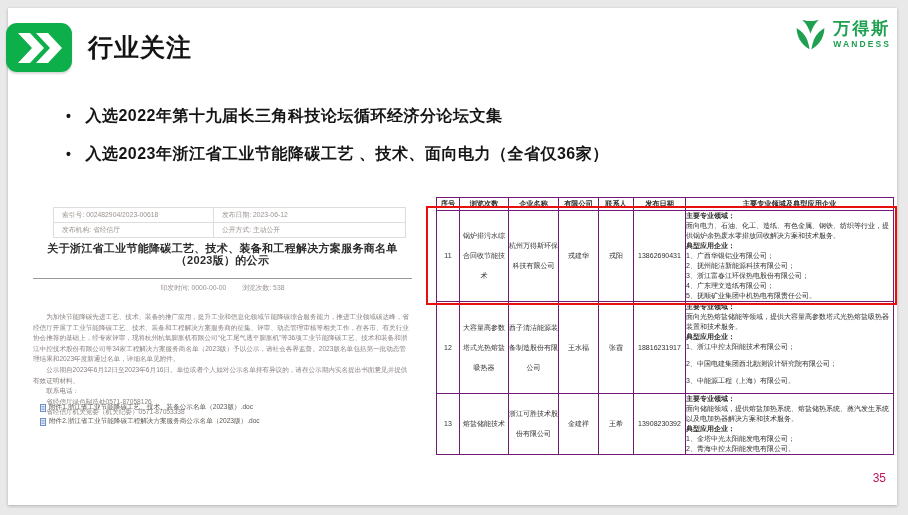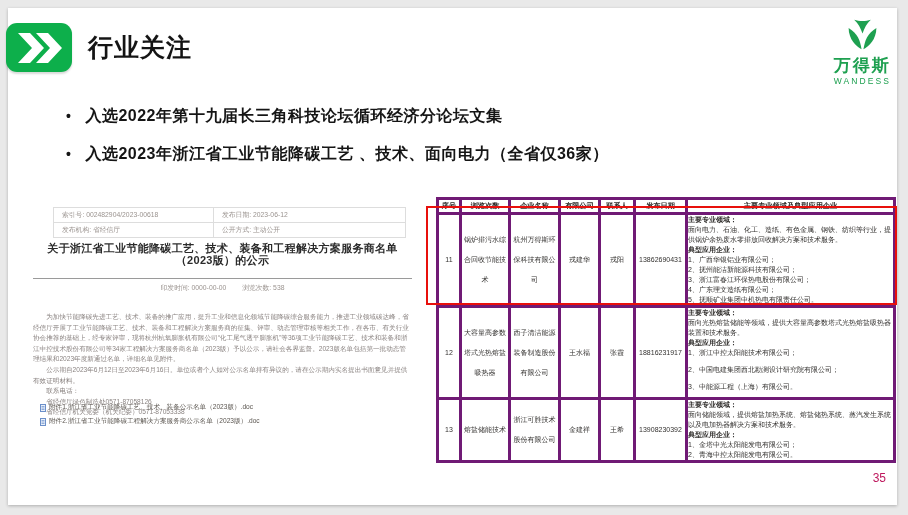--- a/index.html
+++ b/index.html
@@ -16,25 +16,25 @@
   
   .marker{
     position:absolute;left:6px;top:23px;width:66px;height:49px;
     background:#0daf4b;border-radius:11px;display:flex;align-items:center;justify-content:center;
     box-shadow:0 2px 2px rgba(0,0,0,0.15);
   }
   .page-title{
     position:absolute;left:88px;top:31px;font-size:25px;font-weight:800;color:#141414;letter-spacing:1px;
   }
   .logo{
-    position:absolute;right:17px;top:16px;display:flex;align-items:center;gap:4px;flex-direction:column;
+    position:absolute;right:17px;top:16px;display:flex;align-items:center;gap:4px;
   }
   .logo-txt{display:flex;flex-direction:column;line-height:1;}
   .logo-name{font-size:17px;font-weight:800;color:#1ea050;letter-spacing:2px;}
-  .logo-sub{font-size:8.5px;font-weight:400;color:#1ea050;letter-spacing:2.1px;margin-top:3px;}
+  .logo-sub{font-size:8.5px;font-weight:700;color:#1ea050;letter-spacing:2.1px;margin-top:3px;}
   
   .bullet{
     position:absolute;left:66px;display:flex;gap:14px;align-items:flex-start;
     font-size:16px;font-weight:700;color:#151515;letter-spacing:0.5px;
   }
   .bullet .dot{font-size:14px;line-height:20px;}
   .b1{top:106px;}
   .b2{top:144px;}
   
   .doc{position:absolute;left:33px;top:200px;width:379px;color:#8a8381;}
@@ -64,21 +64,21 @@
   .attachments{position:absolute;left:7px;top:203px;width:372px;}
   .attach{
     display:flex;align-items:center;gap:3px;margin-bottom:5px;
     font-size:6.6px;color:#5a554f;cursor:pointer;
   }
   
   table.list{
     position:absolute;left:436px;top:197px;border-collapse:collapse;table-layout:fixed;
     width:457px;font-size:7px;color:#33312f;
   }
-  table.list th,table.list td{border:3px solid #701a75;padding:0;}
+  table.list th,table.list td{border:1px solid #701a75;padding:0;}
   table.list th{font-size:7.2px;font-weight:700;height:12px;text-align:center;color:#2e2c2a;}
   td.c{text-align:center;vertical-align:middle;line-height:20px;}
   td.detail{vertical-align:top;text-align:left;padding:2px 4px 2px 5px;line-height:10px;}
   .r1{height:88px;} .r2{height:92px;} .r3{height:60px;}
   .sec{font-weight:700;}
   .gapped{margin-bottom:7px;}
   
   .highlight{
     position:absolute;left:426px;top:206px;width:467px;height:95px;
     border:2.5px solid #e8100c;z-index:5;pointer-events:none;

